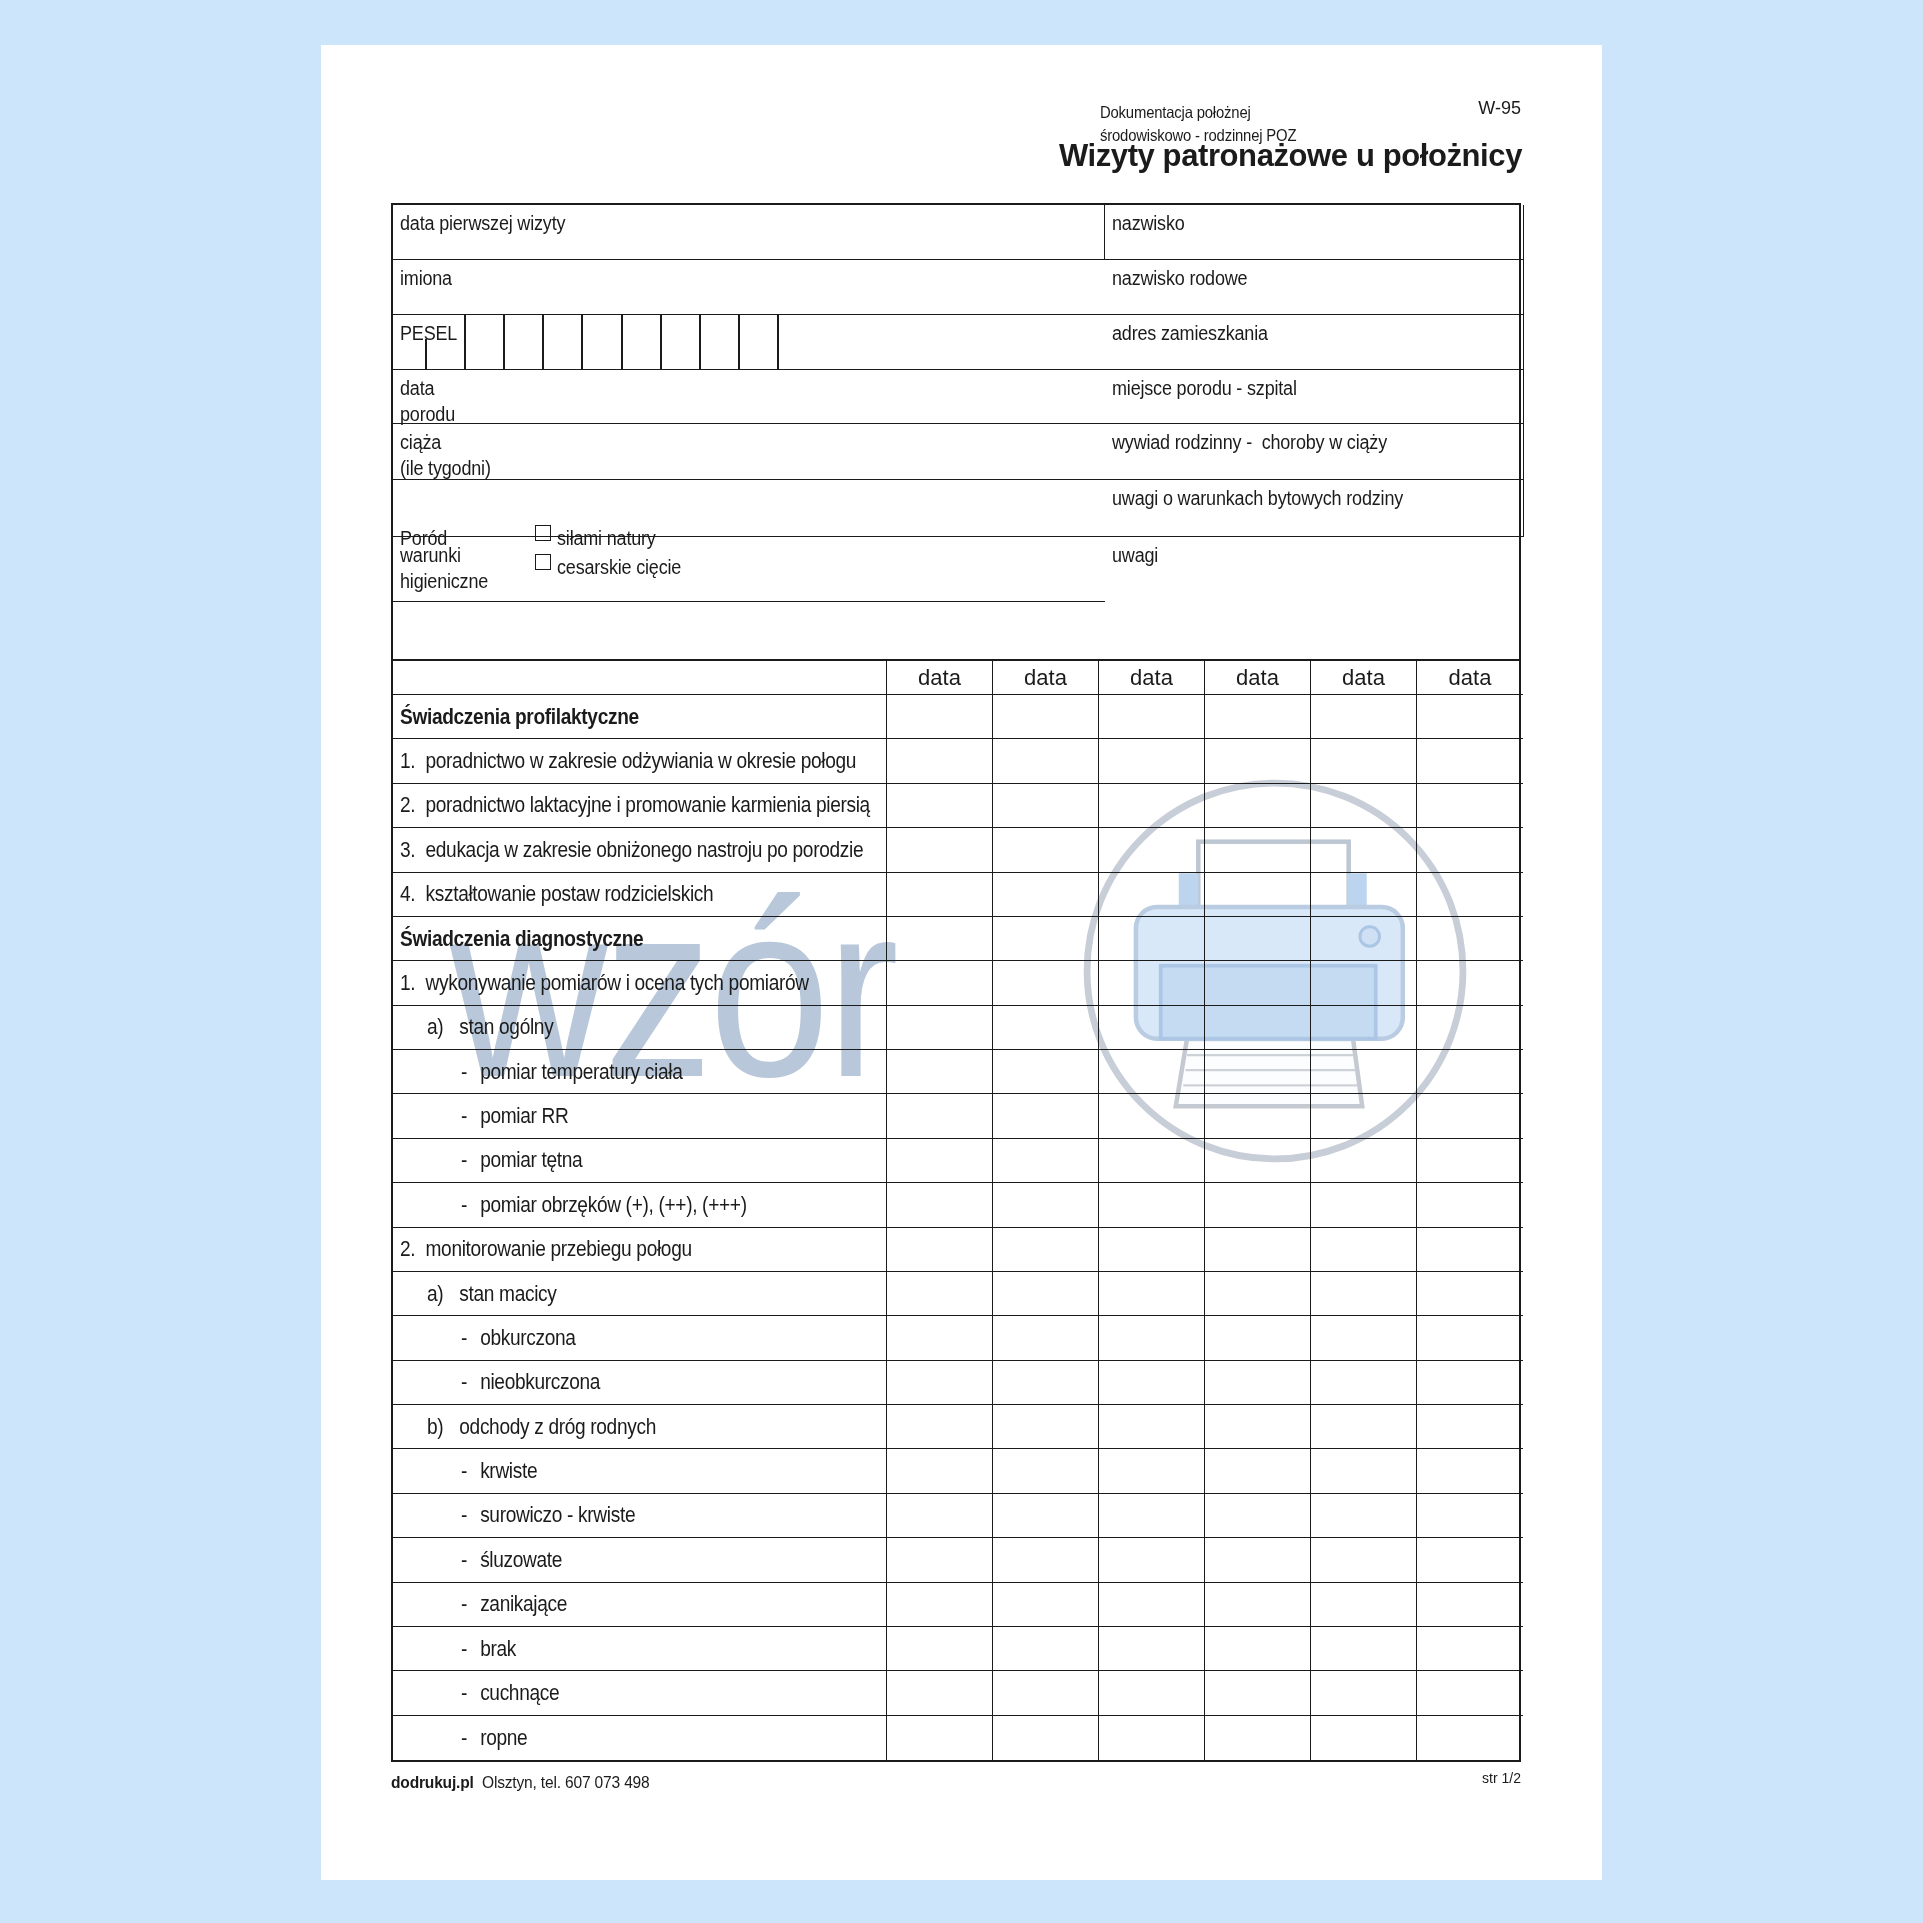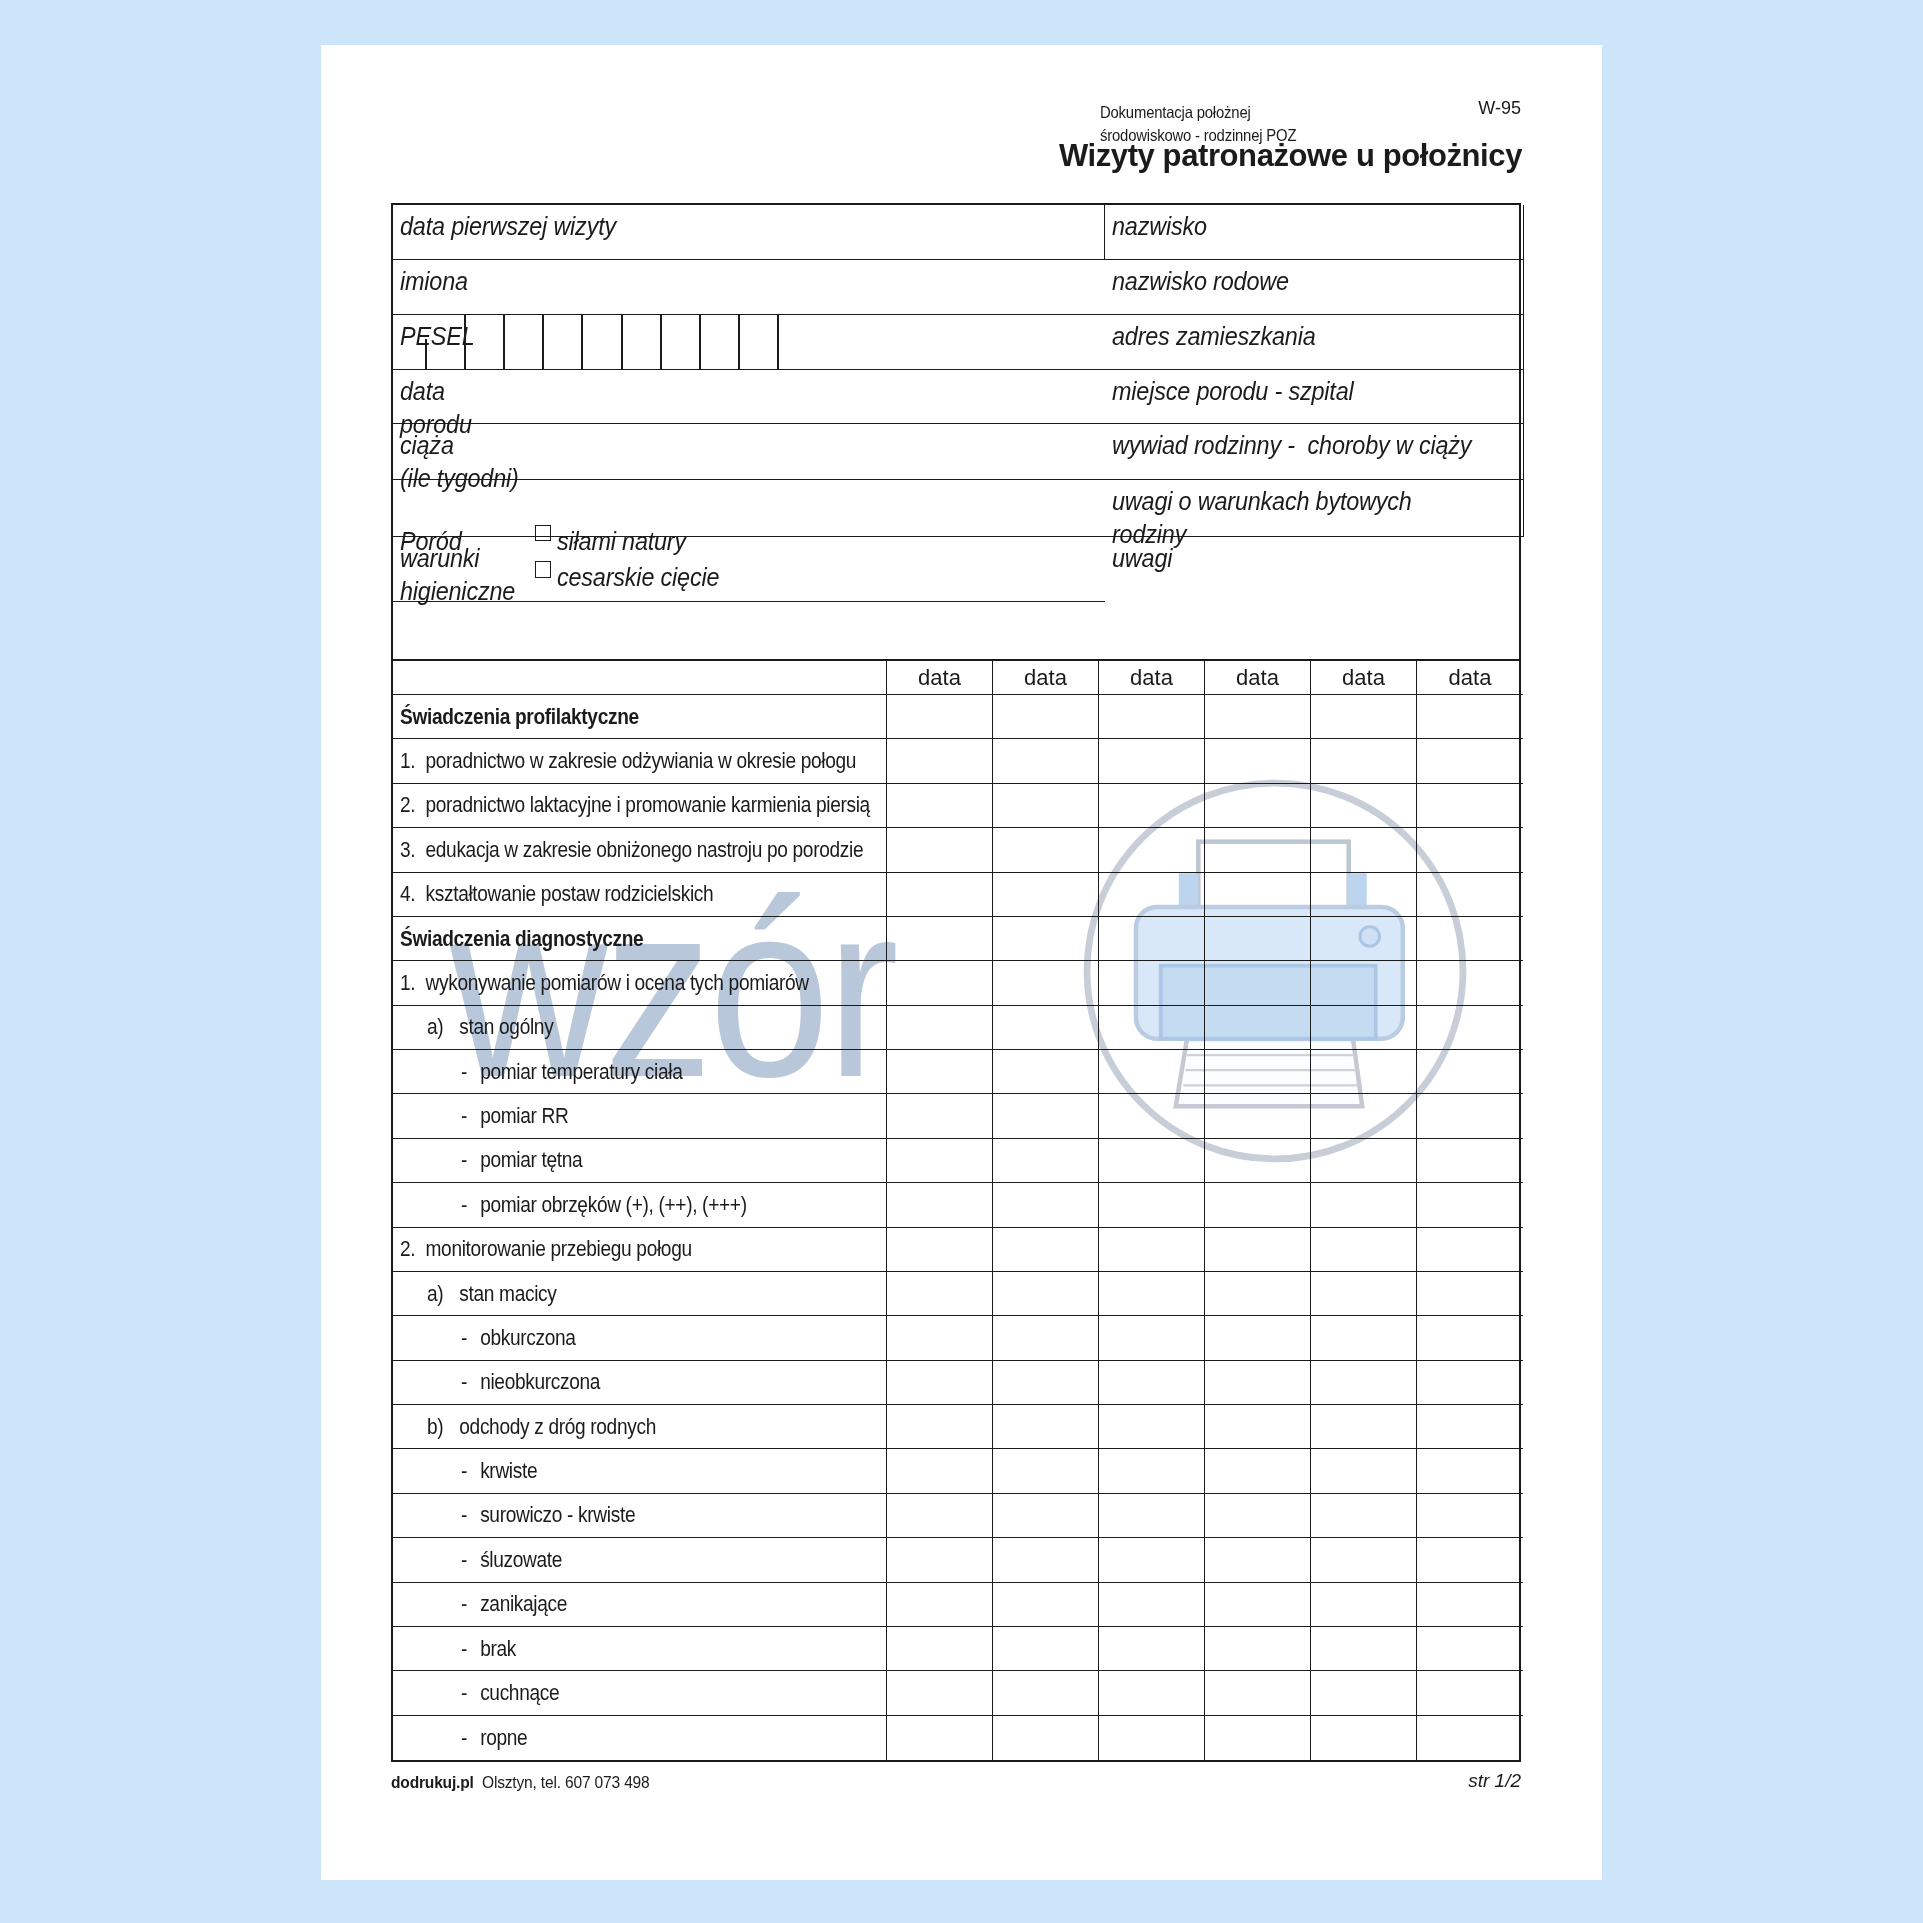--- a/index.html
+++ b/index.html
@@ -35,21 +35,21 @@
   }
   
   .nar { display:inline-block; transform:scaleX(.9); transform-origin:0 50%; letter-spacing:-0.2px; white-space:pre-wrap; }
   
   .info {
     position:absolute; left:70px; top:158px; width:1130px; height:458px; z-index:2;
     display:grid; grid-template-columns:712px 419px;
     grid-template-rows:55px 55px 55px 54px 56px 57px 65px 62px;
     border:2.3px solid #1b1b1b;
   }
-  .ic { border-bottom:1.5px solid #1b1b1b; padding:4.5px 6.8px; font-size:26px; line-height:1.3; position:relative;font-style:italic; }
+  .ic { border-bottom:1.5px solid #1b1b1b; padding:4.5px 6.8px; font-size:20px; line-height:1.3; position:relative; }
   .ic.l { border-right:1.5px solid #1b1b1b; }
   .ic.last { border-bottom:none; }
   .pesel-line { position:absolute; top:0; bottom:0; width:1.5px; background:#1b1b1b; }
   .pesel-line.short { top:45%; }
   .cb-wrap { display:flex; align-items:flex-start;margin-top:40px; }
   .cb-label { display:inline-block; width:87px; }
   .cb-row { display:flex; margin-bottom:3px;padding-left:48px; }
   .cbx { width:16.5px; height:16.5px; border:1.5px solid #1b1b1b; margin-right:6px; flex:0 0 auto; }
   
   .vhdr {
@@ -73,21 +73,21 @@
   .cl.lab { display:flex; align-items:center; padding:1.5px 4.5px 1.5px 6.8px; font-size:22.5px; overflow:visible; white-space:nowrap; }
   .lab .wrap { display:inline-flex; transform:scaleX(.85); transform-origin:0 50%; letter-spacing:-0.4px; align-items:baseline; }
   .lab .pfx { display:inline-block; flex:0 0 auto; }
   .lab.section .wrap { font-weight:bold; }
   .lab.numbered .pfx { width:30px; }
   .lab.lettered { padding-left:34px; } .lab.lettered .pfx { width:38px; }
   .lab.dashed { padding-left:68px; } .lab.dashed .pfx { width:22.5px; }
   
   .foot-l { position:absolute; left:70px; top:1727px; z-index:2; font-size:17.3px; }
   .foot-l b { font-weight:bold; }
-  .foot-r { position:absolute; right:81px; top:1725px; z-index:2; font-size:19px;font-style:italic; }
+  .foot-r { position:absolute; right:81px; top:1725px; z-index:2; font-size:14px; }
 </style>
 </head>
 <body>
 
 <div class="sheet">
 
   <div class="wm-text">wzór</div>
   <svg class="wm-logo" viewBox="0 0 540 540" aria-hidden="true">
     <rect x="168" y="98" width="200" height="150" fill="#ffffff" stroke="#bdc7d2" stroke-width="6"></rect>
     <rect x="142" y="140" width="26" height="78" fill="#bcd4ee"></rect>

